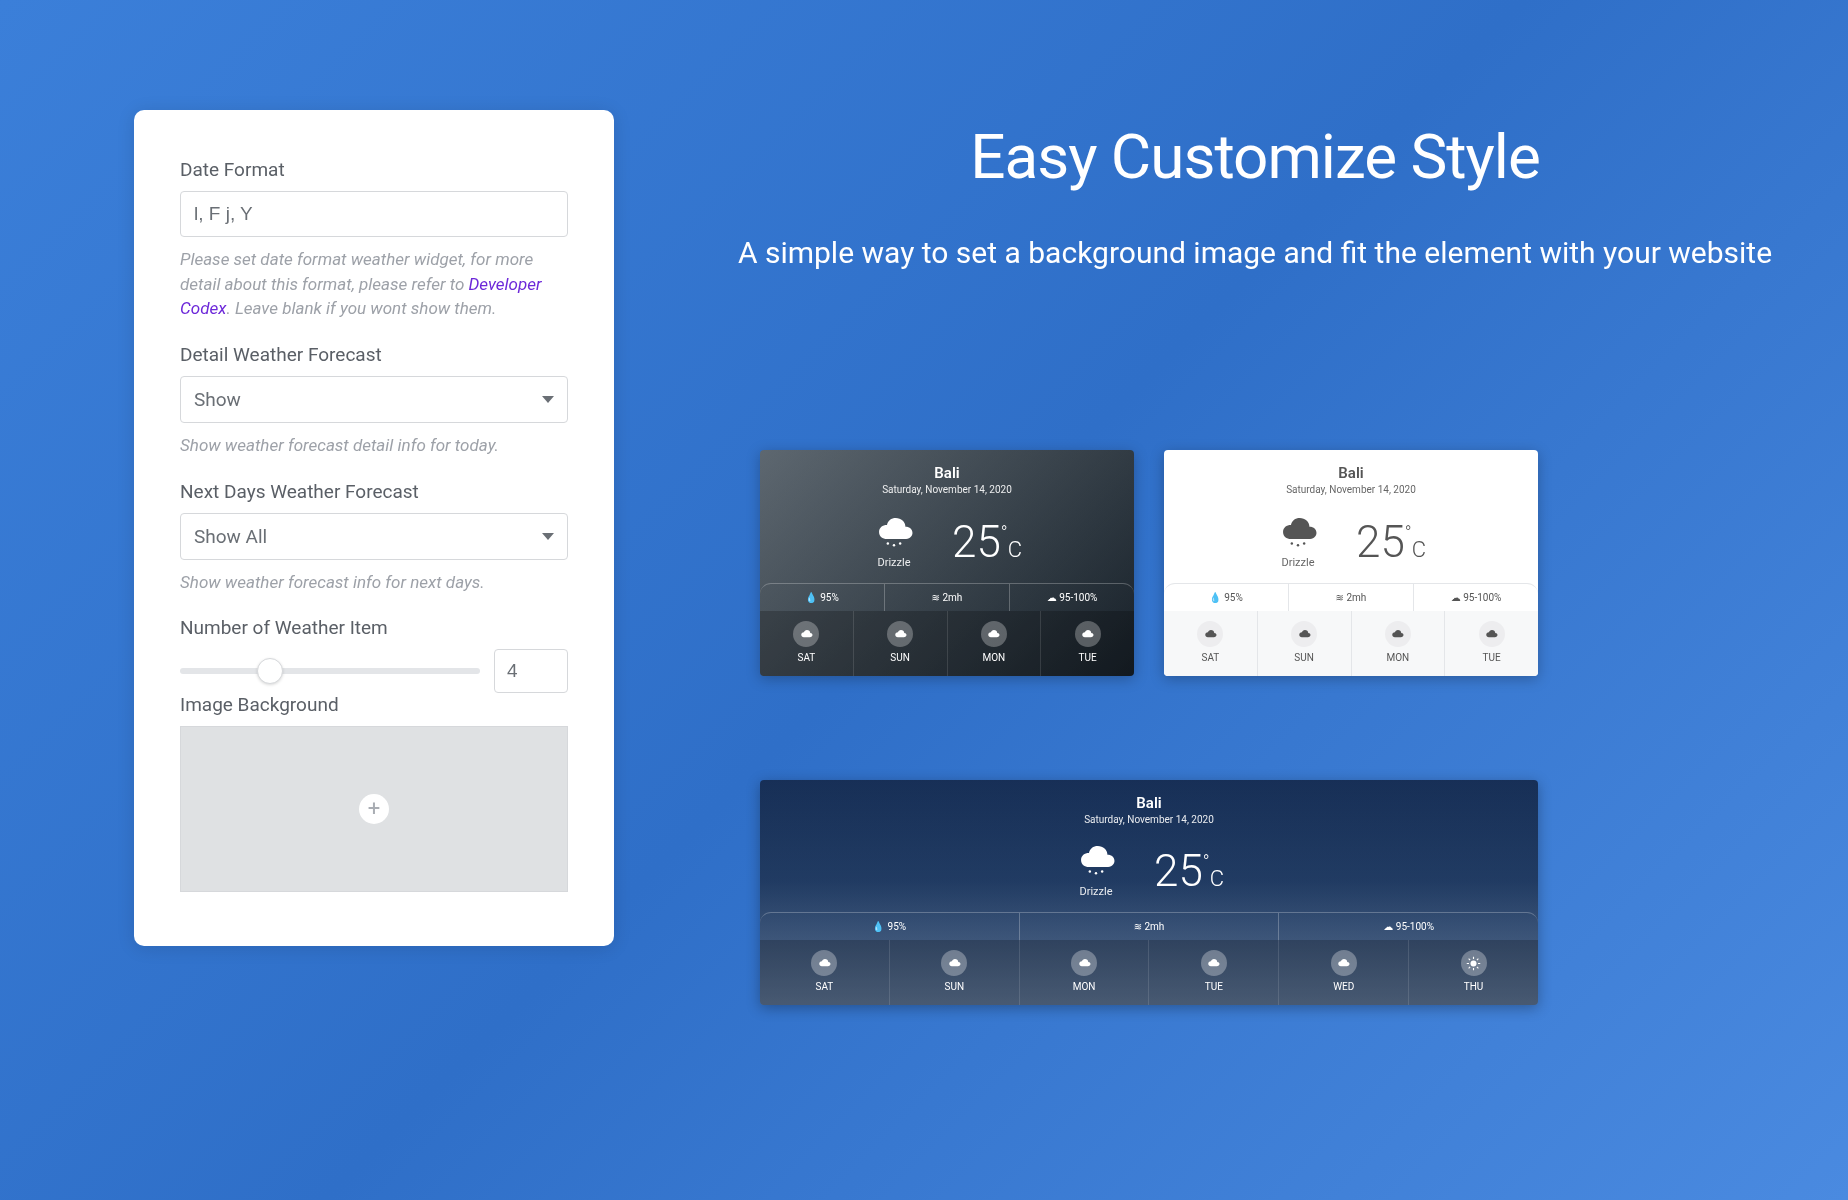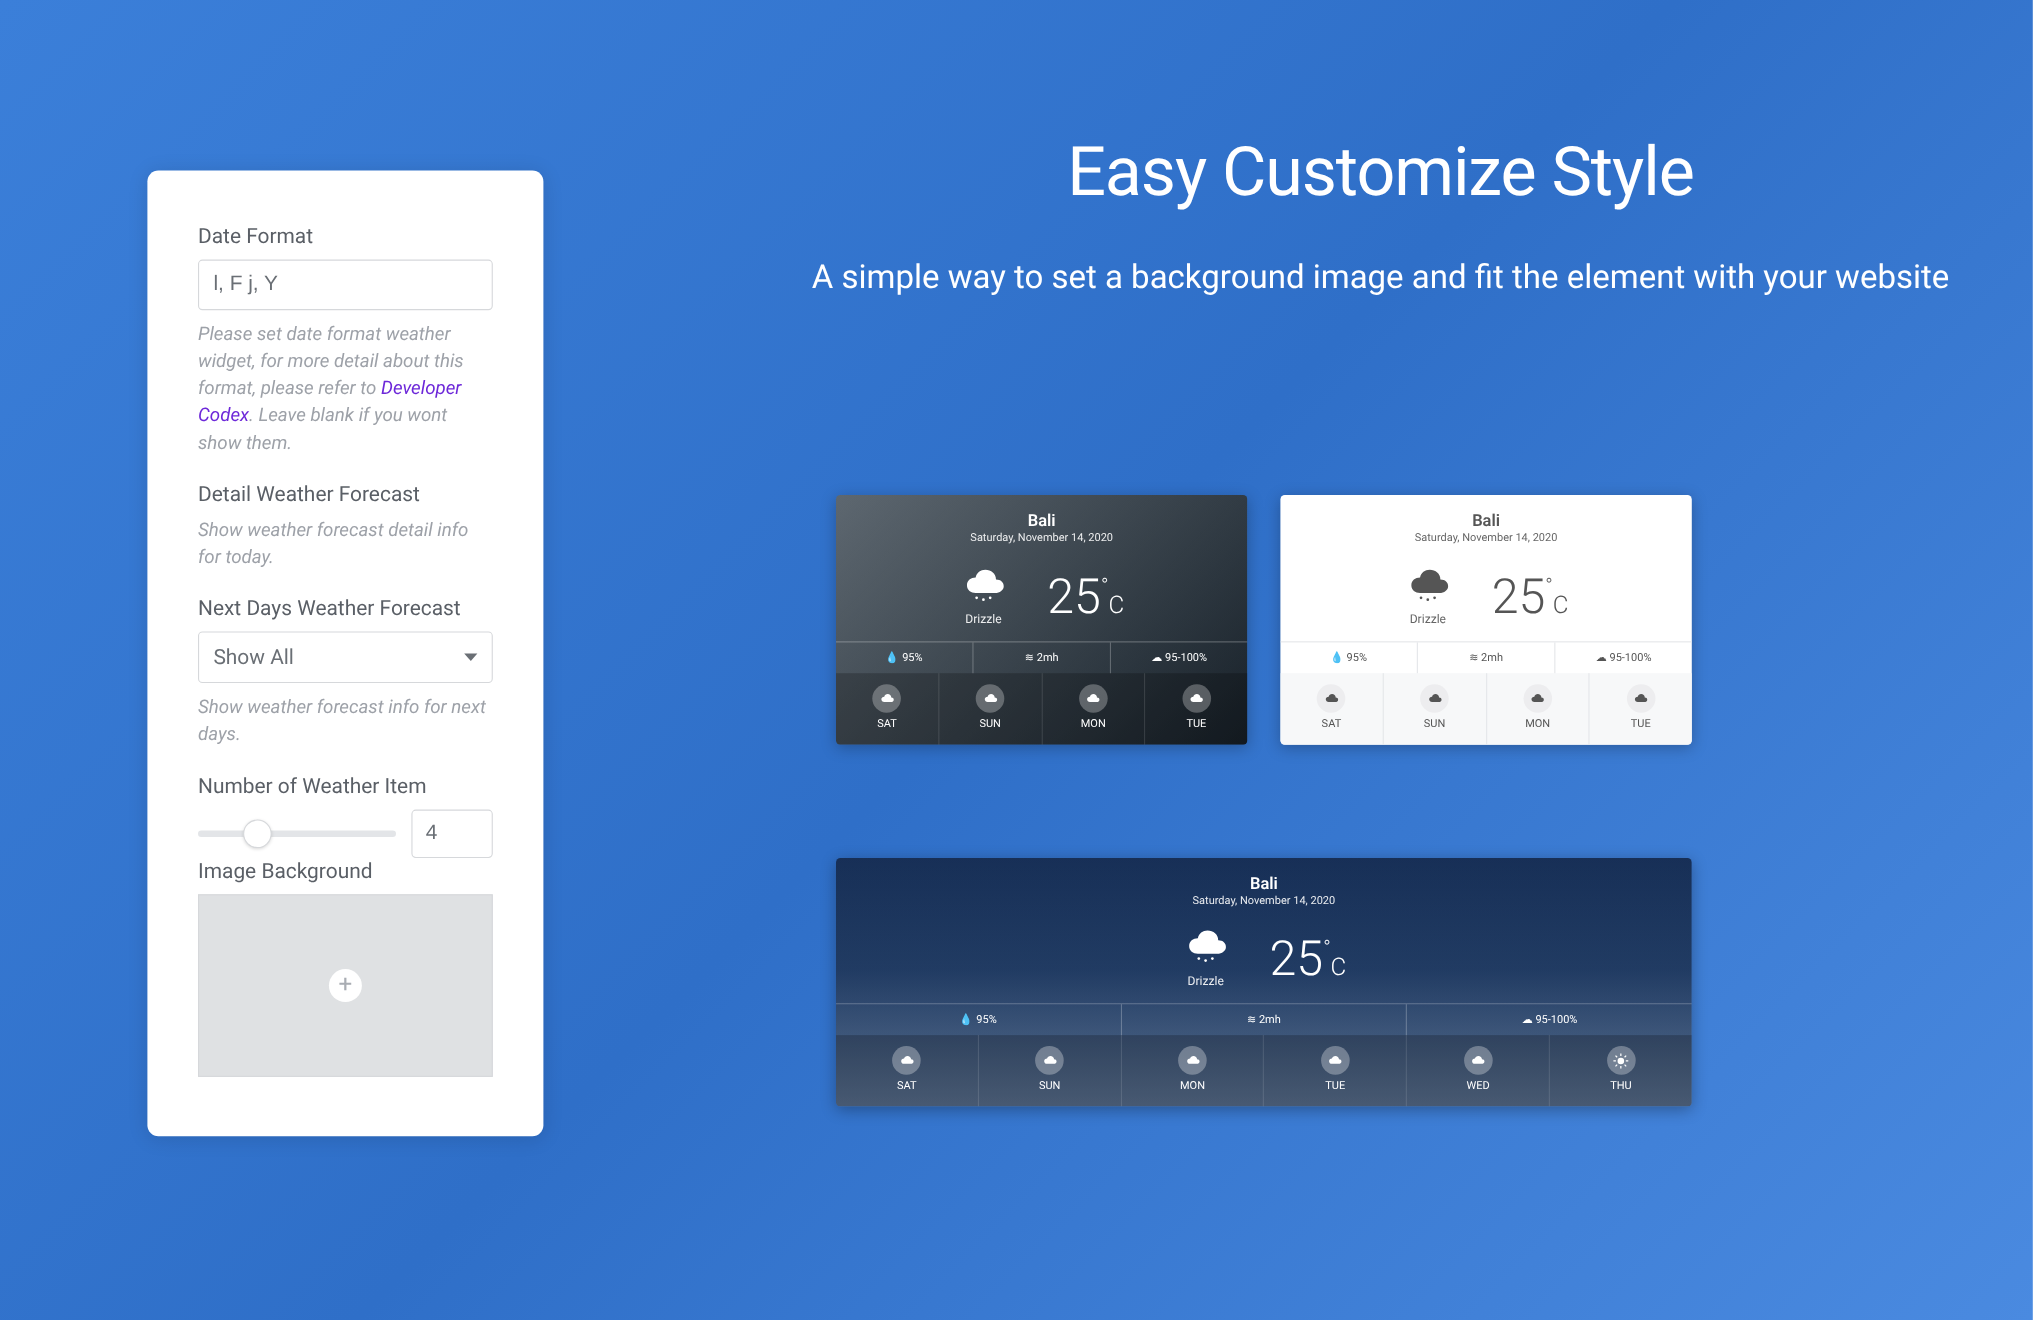--- a/index.html
+++ b/index.html
@@ -10,26 +10,25 @@
   height: 1200px;
   overflow: hidden;
   position: relative;
 }
 
 
 .panel {
   position: absolute;
   left: 134px;
   top: 110px;
-  width: 360px;
+  width: 480px;
   background: #fff;
   border-radius: 10px;
   padding: 48px 46px 54px 46px;
   box-shadow: 0 2px 18px rgba(0,0,0,0.12);
-  margin-top: 45px;
 }
 .field-label {
   font-size: 19px;
   color: #5a5f66;
   margin-bottom: 10px;
   display: block;
 }
 .text-input {
   width: 100%;
   border: 1px solid #d6d8db;
@@ -176,20 +175,21 @@
 }
 .icon-col { text-align: center; }
 .icon-svg { width: 44px; height: 34px; }
 .cond { font-size: 11px; opacity: 0.9; margin-top: 4px; }
 .temp { font-size: 44px; font-weight: 300; line-height: 1; }
 .temp sup { font-size: 18px; vertical-align: top; position: relative; top: 4px; }
 .temp .unit { font-size: 22px; }
 .stats {
   display: flex;
   border-top: 1px solid rgba(255,255,255,0.25);
+  border-radius: 11px;
 }
 .card-light .stats { border-top: 1px solid #e4e6e9; }
 .stat {
   flex: 1;
   text-align: center;
   padding: 8px 4px;
   font-size: 10px;
   border-right: 1px solid rgba(255,255,255,0.25);
 }
 .card-light .stat { border-right: 1px solid #e4e6e9; }
@@ -242,20 +242,24 @@
 
 <div class="panel">
 
   <label class="field-label">Date Format</label>
   <input class="text-input" value="l, F j, Y" style="">
   <p class="help">
     <span>Please set date format weather widget, for more detail about this format, please refer to </span><a href="#">Developer Codex</a><span>. Leave blank if you wont show them.</span>
   </p>
 
   <label class="field-label">Detail Weather Forecast</label>
+  <div class="select">
+    <span>Show</span>
+    <span class="caret"></span>
+  </div>
   <p class="help">Show weather forecast detail info for today.</p>
 
   <label class="field-label">Next Days Weather Forecast</label>
   <div class="select">
     <span>Show All</span>
     <span class="caret"></span>
   </div>
   <p class="help">Show weather forecast info for next days.</p>
 
   <label class="field-label">Number of Weather Item</label>

